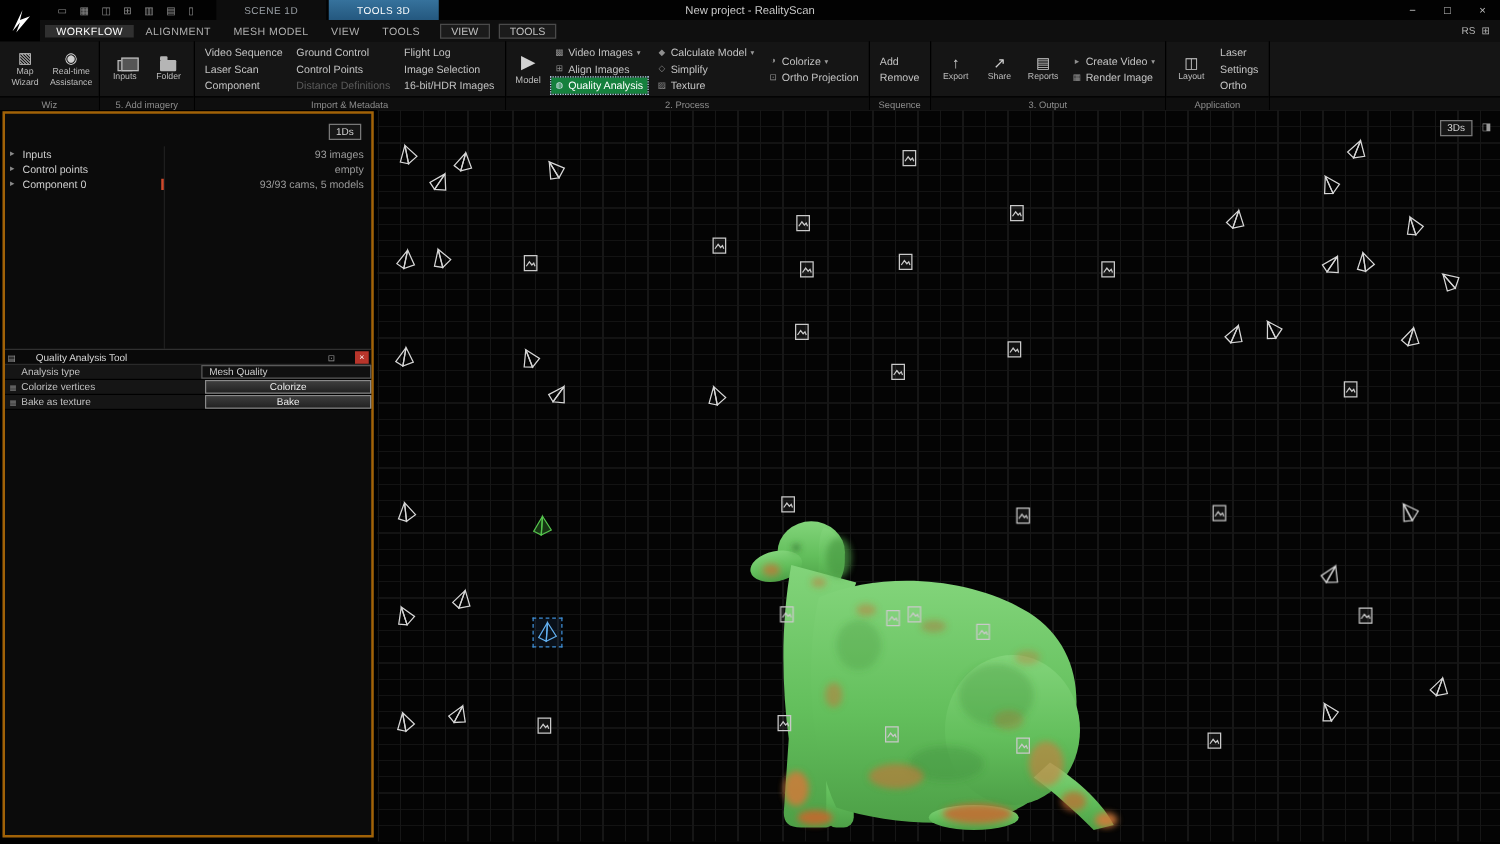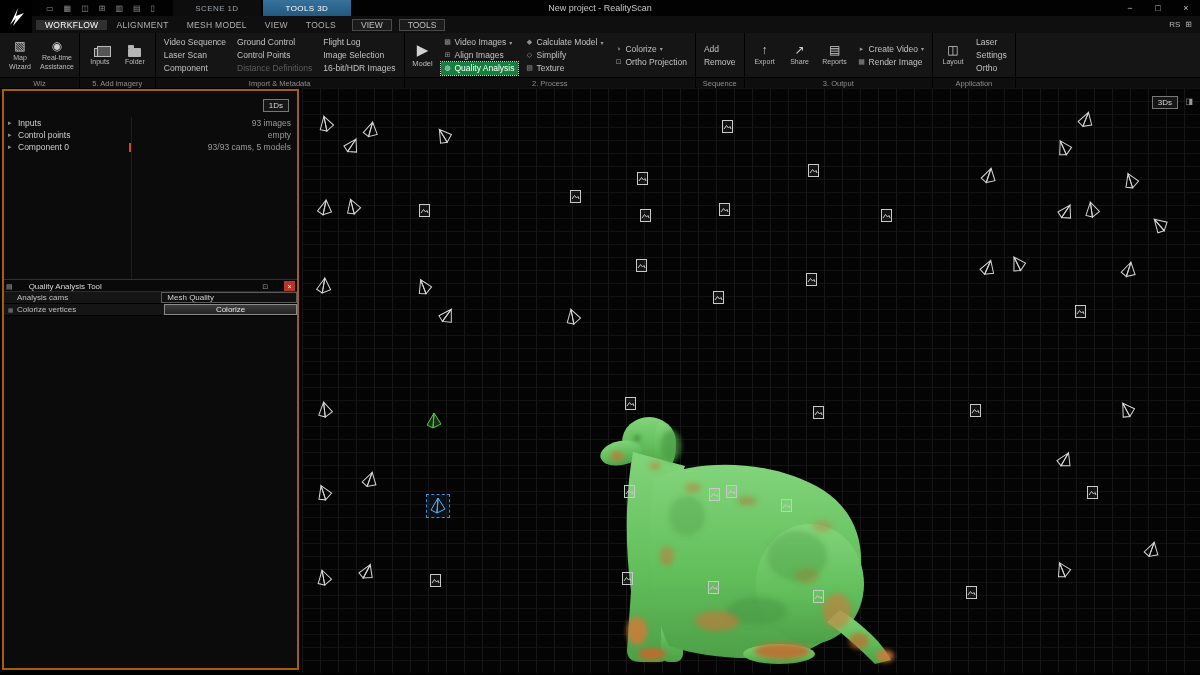--- a/index.html
+++ b/index.html
@@ -366,30 +366,37 @@
         <div class="tool-title">
           <span class="tt-ic">▤</span>
           <span>Quality Analysis Tool</span>
           <span class="sp"></span>
           <span class="tt-ic">⊡</span>
           <span class="tclose">×</span>
         </div>
         <div class="tool-row">
           <div class="lbl">
               <span class="tr-sp"></span>
-              <span>Analysis cams</span>
+              <span>Analysis type</span>
             </div>
           <div class="val select">Mesh Quality</div>
         </div>
         <div class="tool-row">
           <div class="lbl">
               <span class="tr-ic">▦</span>
               <span>Colorize vertices</span>
             </div>
           <div class="val button">Colorize</div>
+        </div>
+        <div class="tool-row">
+          <div class="lbl">
+              <span class="tr-ic">▦</span>
+              <span>Bake as texture</span>
+            </div>
+          <div class="val button">Bake</div>
         </div>
       </div>
     </div>
 
     <div class="viewport" id="vp3d">
       <svg class="dog" width="305" height="260" viewBox="0 0 305 260">
         <defs>
           <linearGradient id="dg" x1="0" y1="0" x2="0" y2="1">
             <stop offset="0" stop-color="#82d47a"></stop>
             <stop offset="0.55" stop-color="#63bf5c"></stop>

